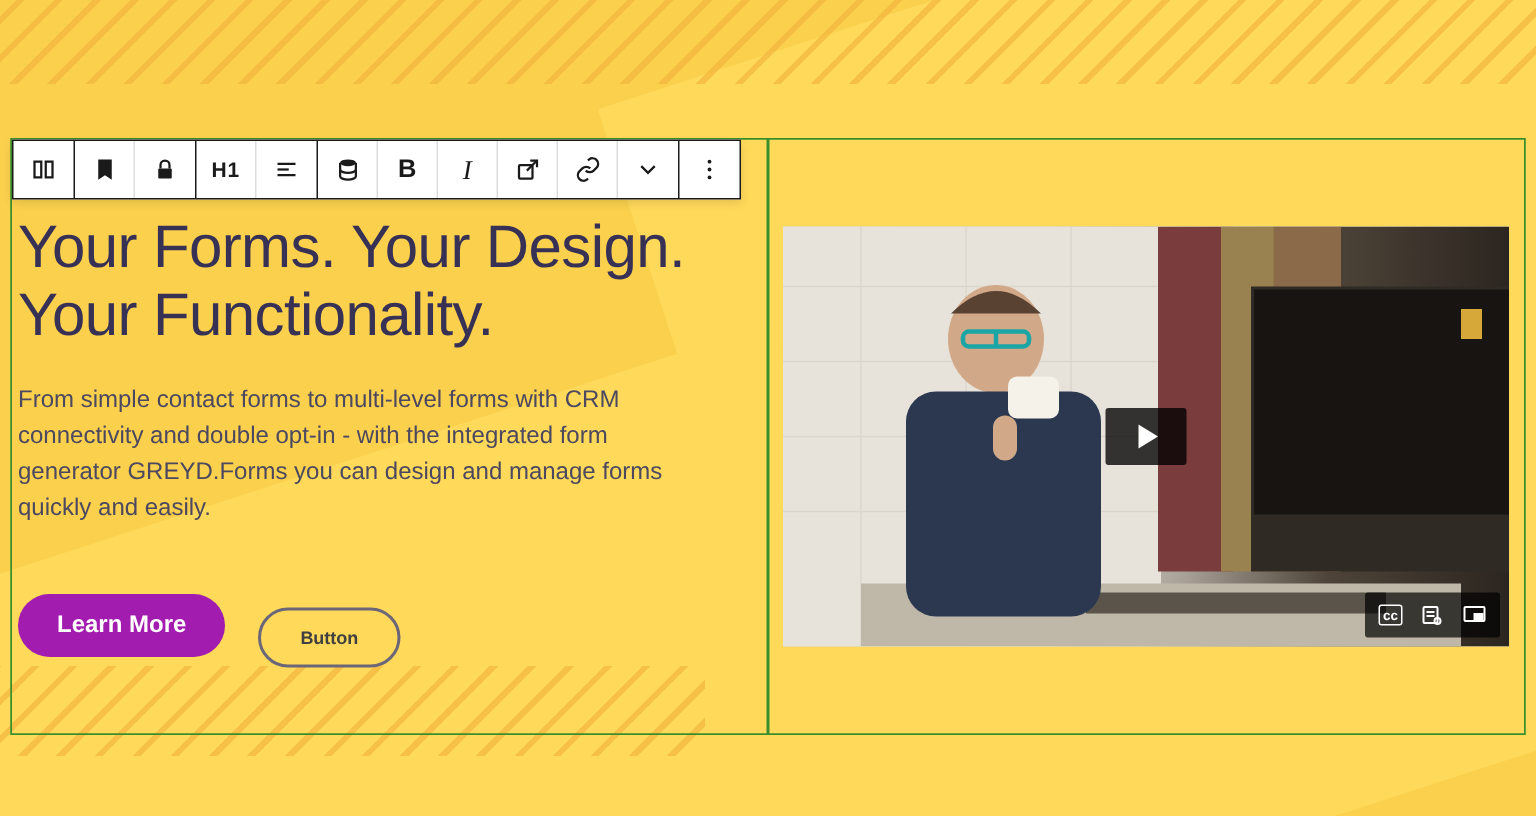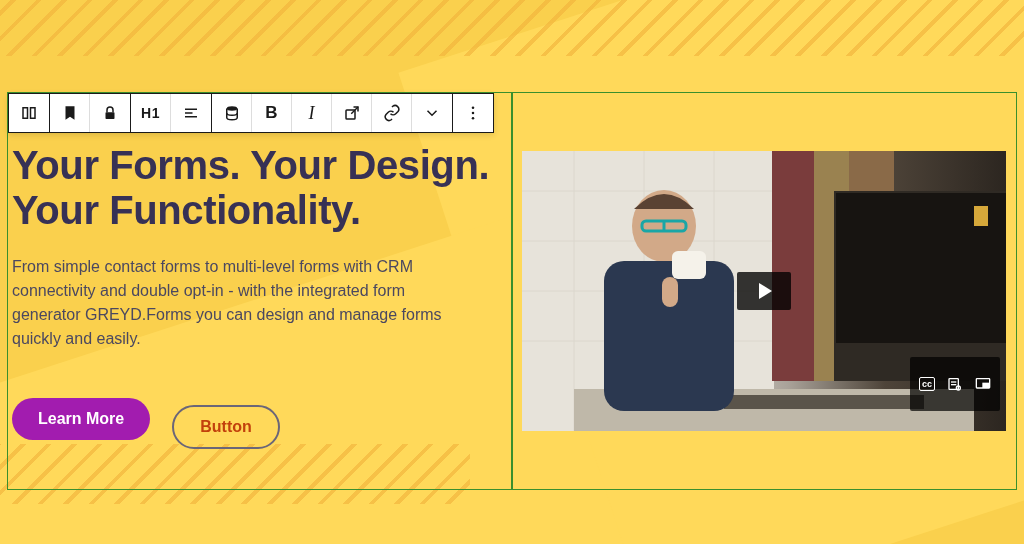--- a/index.html
+++ b/index.html
@@ -111,21 +111,21 @@
 .tool-group:last-child { border-right: none; }
 .tool-btn:last-child { border-right: none; }
 .tool-btn svg { width: 18px; height: 18px; }
 .h1-label { font-weight: 700; font-size: 14px; letter-spacing: 0.5px; }
 .bold-label { font-weight: 700; font-size: 17px; }
 .italic-label { font-style: italic; font-family: Georgia, serif; font-size: 18px; }
 
 .hero-title {
   font-size: 40px;
   line-height: 1.12;
-  font-weight: 700;
+  font-weight: 400;
   color: #373155;
   letter-spacing: -0.01em;
   margin-bottom: 22px;
 }
 .hero-desc {
   font-size: 16px;
   line-height: 1.5;
   color: #4b4860;
   max-width: 460px;
   margin-bottom: 38px;
@@ -136,23 +136,23 @@
   color: #fff;
   font-weight: 700;
   font-size: 16px;
   padding: 12px 26px;
   border-radius: 28px;
   border: none;
   cursor: pointer;
 }
 .btn-secondary {
   background: transparent;
-  color: #c2410c;
+  color: #404040;
   font-weight: 700;
-  font-size: 16px;
+  font-size: 12px;
   padding: 11px 26px;
   border-radius: 28px;
   border: 2px solid #6b6678;
   cursor: pointer;
   margin-top: 16px;
 }
 
 .video-frame {
   width: 100%;
   height: 280px;
@@ -177,24 +177,24 @@
 }
 .play-triangle {
   width: 0; height: 0;
   border-left: 13px solid #fff;
   border-top: 8px solid transparent;
   border-bottom: 8px solid transparent;
   margin-left: 3px;
 }
 .video-controls {
   position: absolute;
-  right: 6px; bottom: 20px;
+  right: 6px; bottom: 6px;
   display: flex; gap: 6px;
   background: rgba(0,0,0,0.7);
-  padding: 18px 6px;
+  padding: 6px 6px;
   border-radius: 2px;
   align-items: center;
 }
 .vc-btn {
   width: 22px; height: 18px;
   display: flex; align-items: center; justify-content: center;
   color: #fff;
   cursor: pointer;
 }
 .vc-btn svg { width: 18px; height: 16px; }

